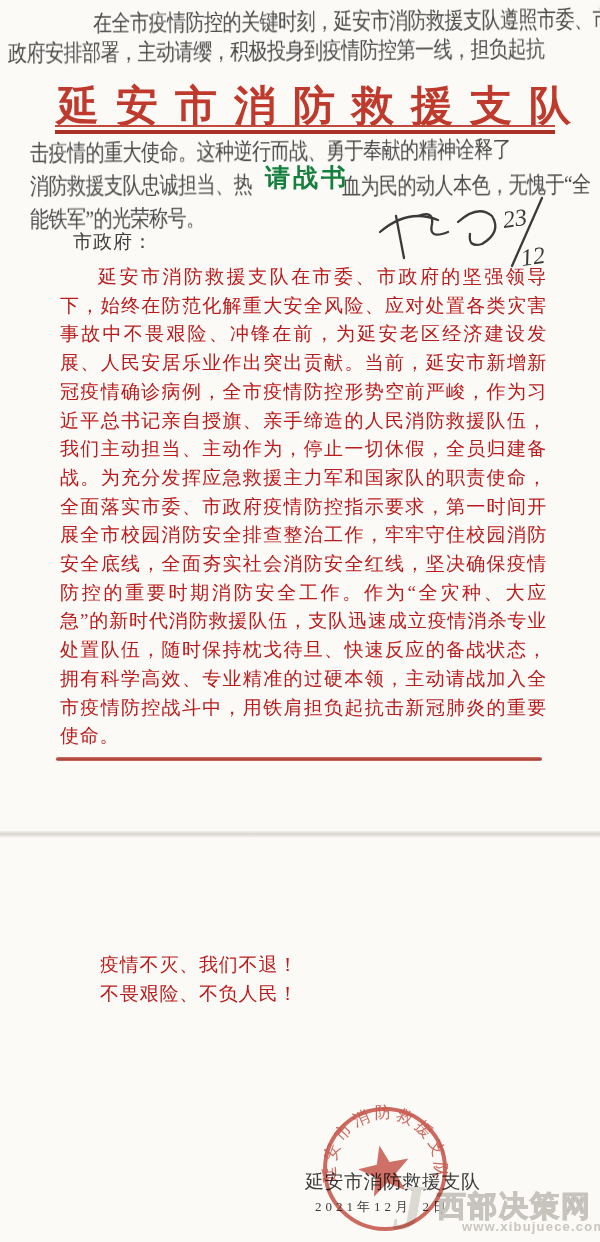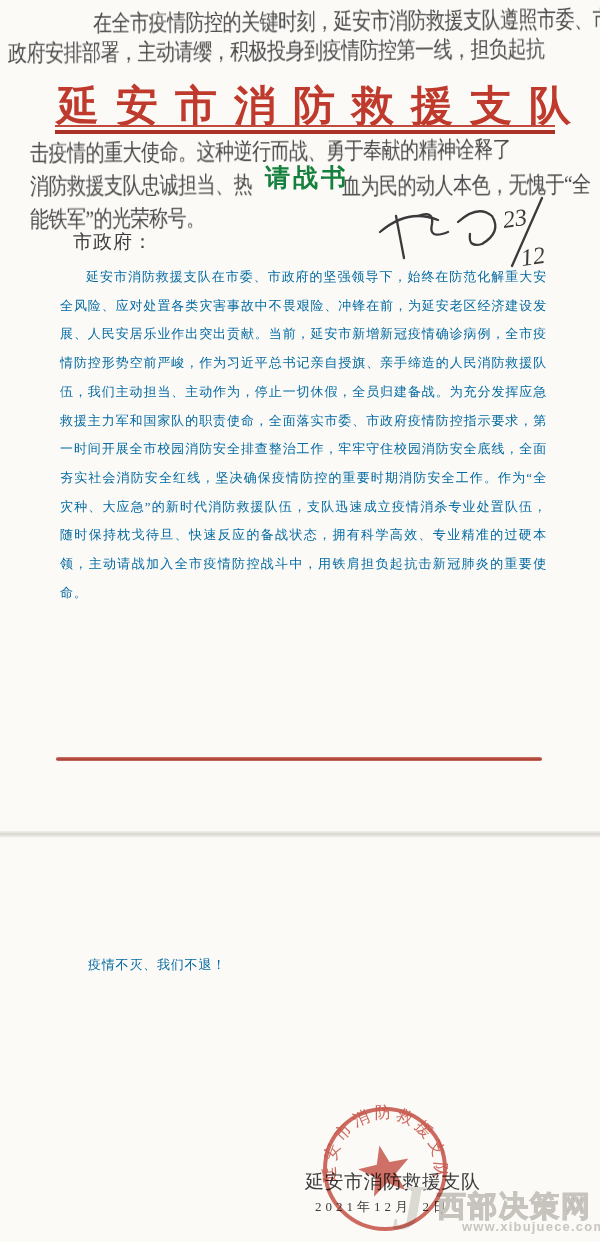--- a/index.html
+++ b/index.html
@@ -29,22 +29,22 @@
   }
   .doc-title{
     position:absolute;left:265px;top:161px;
     font-family:"Liberation Sans","DejaVu Sans",sans-serif;
     font-weight:bold;font-size:25px;letter-spacing:3px;color:#15803d;
     white-space:nowrap;
   }
   .salutation{position:absolute;left:73px;top:229px;font-size:19px;letter-spacing:1px;}
   
   .body-block{
-    position:absolute;font-size:13px;line-height:28.7px;letter-spacing:0.8px;
-    text-align:justify;text-justify:inter-ideograph;color:#0369a1;
+    position:absolute;font-size:19px;line-height:28.7px;letter-spacing:0.8px;
+    text-align:justify;text-justify:inter-ideograph;color:#b91c1c;
   }
   .body1{left:60px;top:263px;width:487px;}
   .body2{left:62px;top:951px;width:487px;}
   .body-block p{margin:0;}
   .body-block p.indent{text-indent:2em;}
   .body-block p.slogan{text-indent:2em;}
   
   .redline-bottom{
     position:absolute;left:56px;top:757px;width:486px;height:4px;
     background:linear-gradient(to bottom,#d27c71,#aa3a2f 55%,#c9756a);
@@ -116,20 +116,21 @@
   <div class="body-block body1">
     <p class="indent">延安市消防救援支队在市委、市政府的坚强领导下，始终在防范化解重大安全风险、应对处置各类灾害事故中不畏艰险、冲锋在前，为延安老区经济建设发展、人民安居乐业作出突出贡献。当前，延安市新增新冠疫情确诊病例，全市疫情防控形势空前严峻，作为习近平总书记亲自授旗、亲手缔造的人民消防救援队伍，我们主动担当、主动作为，停止一切休假，全员归建备战。为充分发挥应急救援主力军和国家队的职责使命，全面落实市委、市政府疫情防控指示要求，第一时间开展全市校园消防安全排查整治工作，牢牢守住校园消防安全底线，全面夯实社会消防安全红线，坚决确保疫情防控的重要时期消防安全工作。作为“全灾种、大应急”的新时代消防救援队伍，支队迅速成立疫情消杀专业处置队伍，随时保持枕戈待旦、快速反应的备战状态，拥有科学高效、专业精准的过硬本领，主动请战加入全市疫情防控战斗中，用铁肩担负起抗击新冠肺炎的重要使命。</p>
   </div>
 
   <div class="redline-bottom"></div>
 
   <div class="page-break"></div>
 
   <div class="body-block body2">
     <p class="slogan">疫情不灭、我们不退！</p>
+    <p class="slogan">不畏艰险、不负人民！</p>
   </div>
 
   <div class="signoff">延安市消防救援支队</div>
   <div class="doc-date">2021年12月12日</div>
 
   <div class="wm-j">J</div>
   <div class="wm-name">西部决策网</div>
   <div class="wm-url">www.xibujuece.com</div>
 
   <svg class="seal" viewBox="0 0 134 134">

